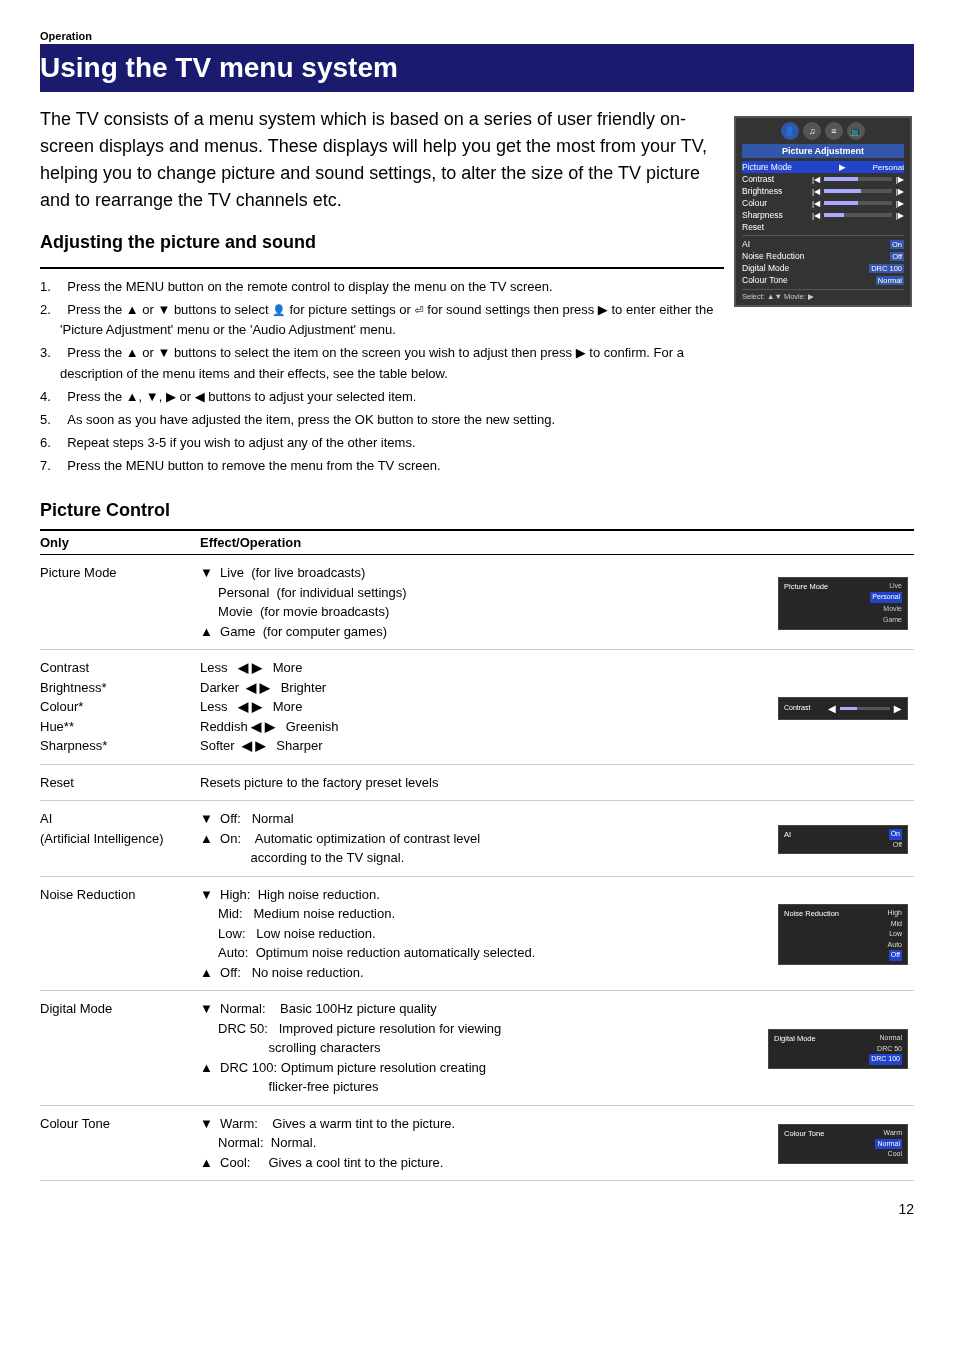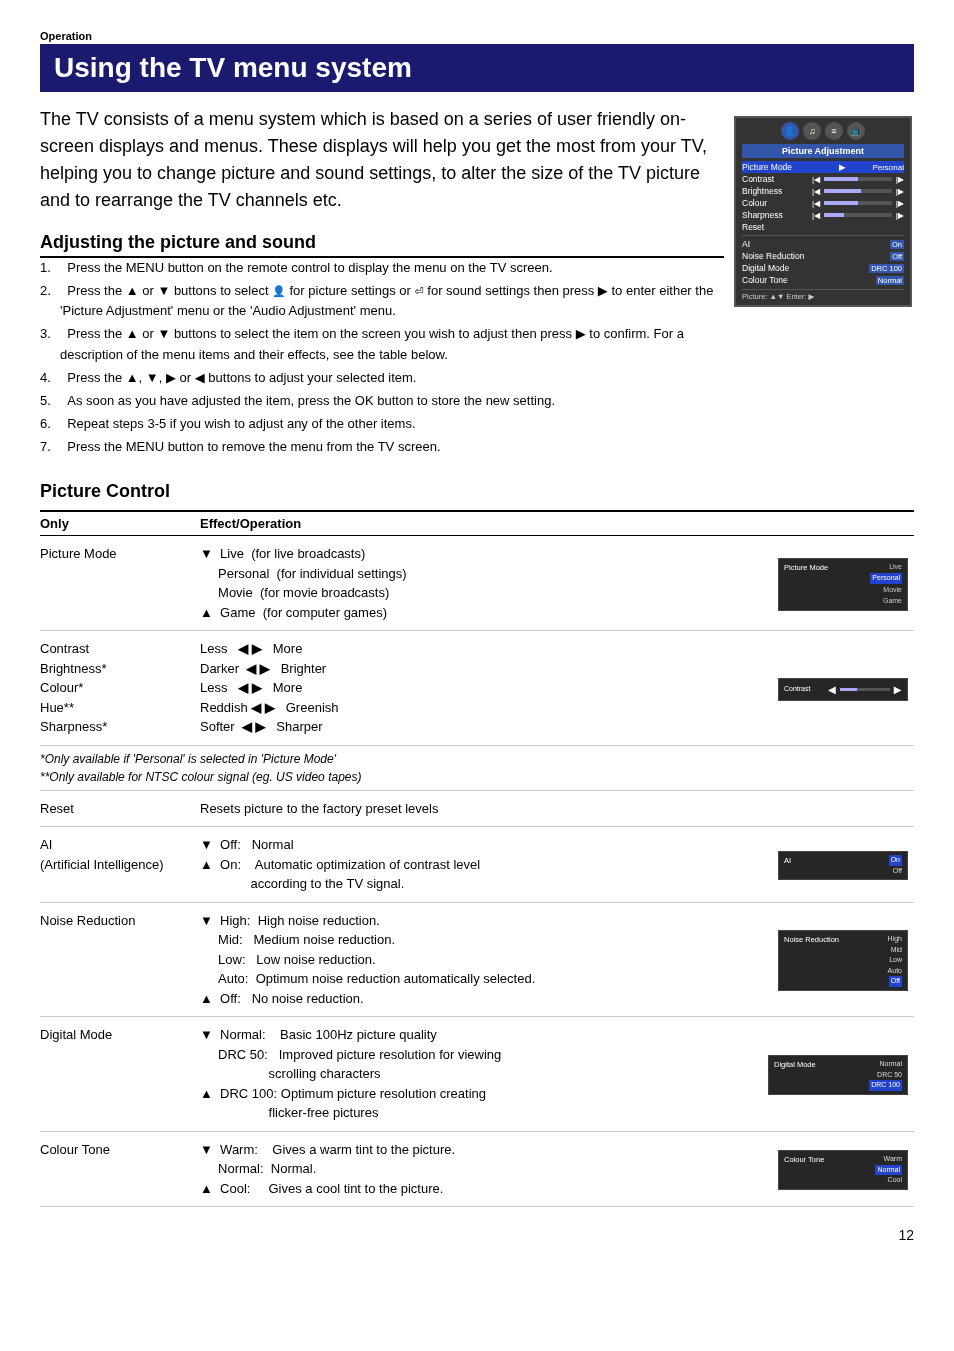--- a/index.html
+++ b/index.html
@@ -17,36 +17,37 @@
       font-size: 11px;
       font-weight: bold;
       margin-bottom: 2px;
     }
 
     .main-title {
       font-size: 28px;
       font-weight: bold;
       background: #1a1a6e;
       color: #fff;
-      padding: 8px 14px;
+      padding: 8px 0;
       margin-bottom: 14px;
       display: block;
     }
 
     .intro-text {
       font-size: 18px;
       line-height: 1.5;
       margin-bottom: 18px;
     }
 
     .section-title {
       font-size: 18px;
       font-weight: bold;
       border-bottom: 2px solid #000;
-      padding-bottom: 3px;
+      padding-bottom: 14px;
+      margin-bottom: 8px;
     }
 
     .sub-intro {
       font-size: 13px;
       margin-bottom: 10px;
     }
 
     .steps-list {
       list-style: none;
       padding: 0;
@@ -370,21 +371,21 @@
         <span style="font-size:7.5px;background:#3355aa;padding:0 2px;">Off</span>
       </div>
       <div class="osd-row">
         <span class="osd-label">Digital Mode</span>
         <span style="font-size:7.5px;background:#3355aa;padding:0 2px;">DRC 100</span>
       </div>
       <div class="osd-row">
         <span class="osd-label">Colour Tone</span>
         <span style="font-size:7.5px;background:#3355aa;padding:0 2px;">Normal</span>
       </div>
-      <div class="osd-bottom-bar">Picture: ▲▼ Enter: ▶</div>
+      <div class="osd-bottom-bar">Select: ▲▼ Movie: ▶</div>
     </div>
   </div>
 </div>
 
 <div>
   <div class="picture-control-title">Picture Control</div>
 
   <table class="control-table">
     <thead>
       <tr>
@@ -441,26 +442,20 @@
                 <div class="contrast-bar">
                     <div class="contrast-bar-fill"></div>
                   </div>
                 <span class="contrast-right-arrow mini-arrow">▶</span>
               </div>
             </div>
           </div>
         </td>
       </tr>
 
-      <tr>
-        <td colspan="2" style="border-bottom:1px solid #ccc; padding: 4px 0; font-size:12px; font-style:italic;">
-          *Only available if 'Personal' is selected in 'Picture Mode'<br>
-          **Only available for NTSC colour signal (eg. US video tapes)
-        </td>
-      </tr>
 
       <tr>
         <td class="item-col">Reset</td>
         <td class="effect-col">Resets picture to the factory preset levels</td>
       </tr>
 
       <tr>
         <td class="item-col">AI<br>(Artificial Intelligence)</td>
         <td class="effect-col">
           <div class="row-with-ui">

